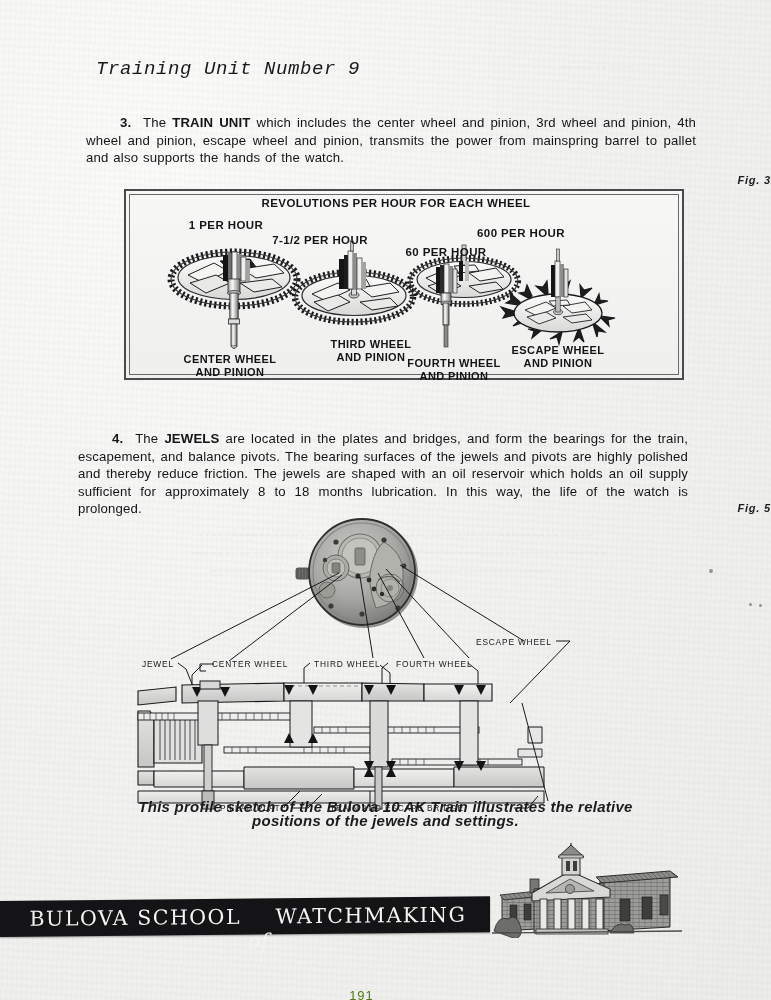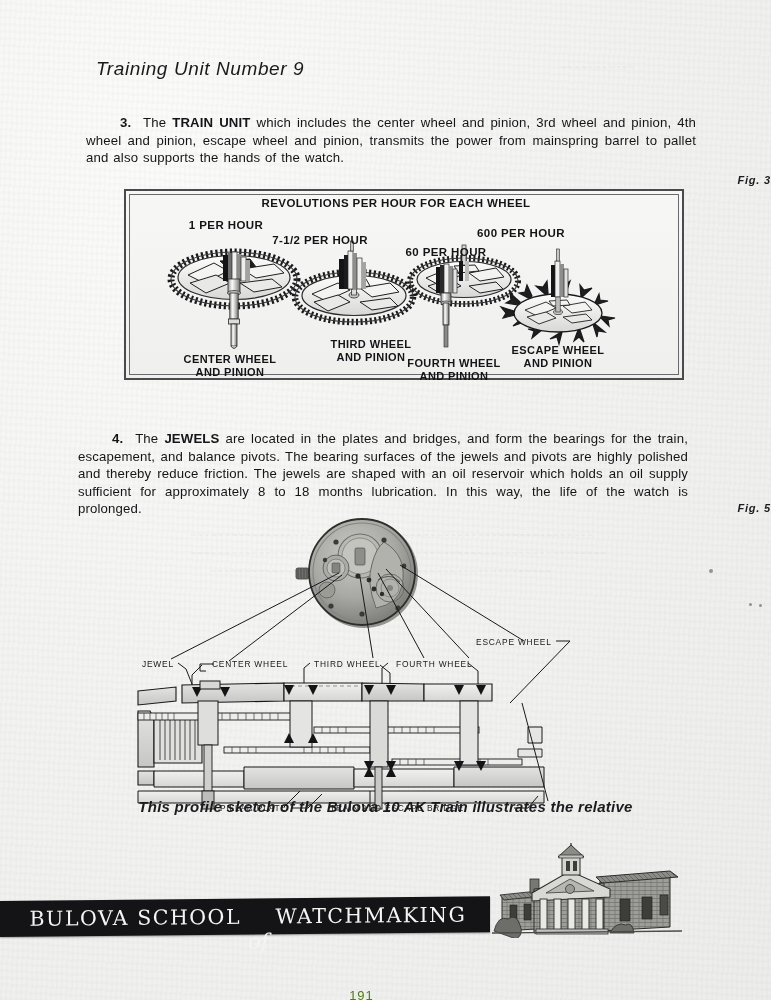--- a/index.html
+++ b/index.html
@@ -29,21 +29,21 @@
     color:#2b2b2b;
     font-size:10px;
     letter-spacing:1px;
     pointer-events:none;
     white-space:nowrap;
   }
 
   
   .hdr{
     position:absolute;left:96px;top:58px;
-    font-family:Liberation Sans, sans-serif;
+    font-family:Liberation Mono, monospace;
     font-style:italic;
     font-size:19px;
     letter-spacing:.6px;
     color:#1a1a1c;
     text-align:center;
   }
 
   
   .para{
     position:absolute;
@@ -546,20 +546,21 @@
     <g stroke="#19191b" stroke-width="1" fill="none">
       <path d="M168,293 l16,0 l14,-14"></path>
       <path d="M390,293 l14,0 l10,-12"></path>
     </g>
     <text class="g4t" x="206" y="296">TRAIN AND ESCAPE BRIDGE</text>
   </svg>
 </div>
 
 <div class="caption4">
   <div>This profile sketch of the Bulova 10 AK Train illustrates the relative</div>
+  <div>positions of the jewels and settings.</div>
 </div>
 
 <div class="banner"></div>
 <div class="banner-txt">
   <span>BULOVA SCHOOL</span>
     <span class="of">of</span>
     <span>WATCHMAKING</span>
 </div>
 
 <div class="bldg">

